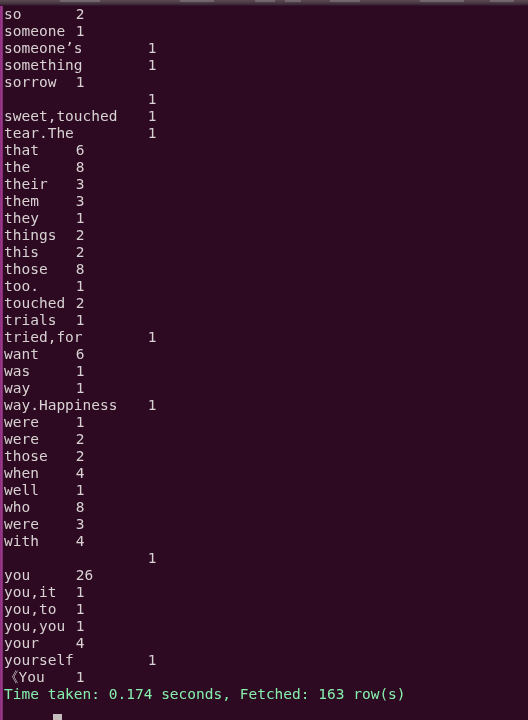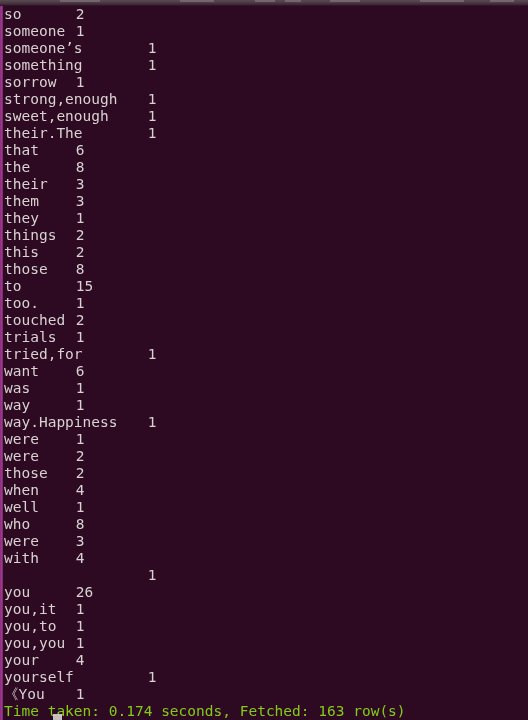--- a/index.html
+++ b/index.html
@@ -77,21 +77,21 @@
     top: 0;
   }
   
   .tab8  { left: 71.8px; }
   .tab16 { left: 143.7px; }
   #status-line {
     position: relative;
     height: 17px;
     line-height: 17px;
     font-size: 14.5px;
-    color: #84cc16;
+    color: #86efac;
     white-space: pre;
   }
   #cursor-block {
     position: absolute;
     left: 53px;
     top: 714px;
     width: 9px;
     height: 6px;
     background: #D8D3D2;
     opacity: .9;
@@ -116,32 +116,31 @@
     <div id="scrollbar-thumb"></div>
   </div>
 
   <div id="screen">
     <div id="output-rows">
         <div class="row"><span class="w">so</span><span class="c tab8">2</span></div>
         <div class="row"><span class="w">someone</span><span class="c tab8">1</span></div>
         <div class="row"><span class="w">someone’s</span><span class="c tab16">1</span></div>
         <div class="row"><span class="w">something</span><span class="c tab16">1</span></div>
         <div class="row"><span class="w">sorrow</span><span class="c tab8">1</span></div>
-        <div class="row"><span class="w">strong,enough</span><span class="c tab16">1</span></div>
-        <div class="row"><span class="w">sweet,enough</span><span class="c tab16">1</span></div>
-        <div class="row"><span class="w">their.The</span><span class="c tab16">1</span></div>
+        <div class="row"><span class="c tab16">1</span></div>
+        <div class="row"><span class="w">sweet,touched</span><span class="c tab16">1</span></div>
+        <div class="row"><span class="w">tear.The</span><span class="c tab16">1</span></div>
         <div class="row"><span class="w">that</span><span class="c tab8">6</span></div>
         <div class="row"><span class="w">the</span><span class="c tab8">8</span></div>
         <div class="row"><span class="w">their</span><span class="c tab8">3</span></div>
         <div class="row"><span class="w">them</span><span class="c tab8">3</span></div>
         <div class="row"><span class="w">they</span><span class="c tab8">1</span></div>
         <div class="row"><span class="w">things</span><span class="c tab8">2</span></div>
         <div class="row"><span class="w">this</span><span class="c tab8">2</span></div>
         <div class="row"><span class="w">those</span><span class="c tab8">8</span></div>
-        <div class="row"><span class="w">to</span><span class="c tab8">15</span></div>
         <div class="row"><span class="w">too.</span><span class="c tab8">1</span></div>
         <div class="row"><span class="w">touched</span><span class="c tab8">2</span></div>
         <div class="row"><span class="w">trials</span><span class="c tab8">1</span></div>
         <div class="row"><span class="w">tried,for</span><span class="c tab16">1</span></div>
         <div class="row"><span class="w">want</span><span class="c tab8">6</span></div>
         <div class="row"><span class="w">was</span><span class="c tab8">1</span></div>
         <div class="row"><span class="w">way</span><span class="c tab8">1</span></div>
         <div class="row"><span class="w">way.Happiness</span><span class="c tab16">1</span></div>
         <div class="row"><span class="w">were</span><span class="c tab8">1</span></div>
         <div class="row"><span class="w">were</span><span class="c tab8">2</span></div>

